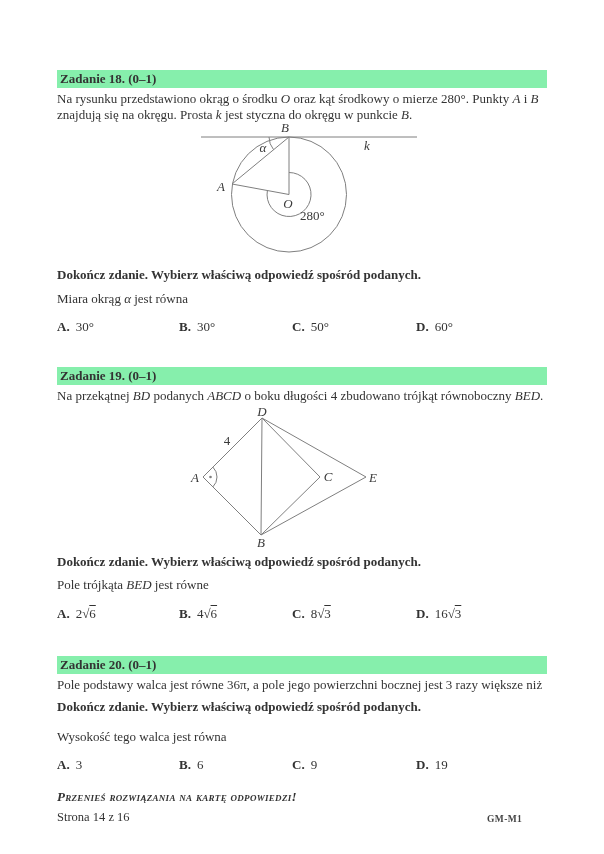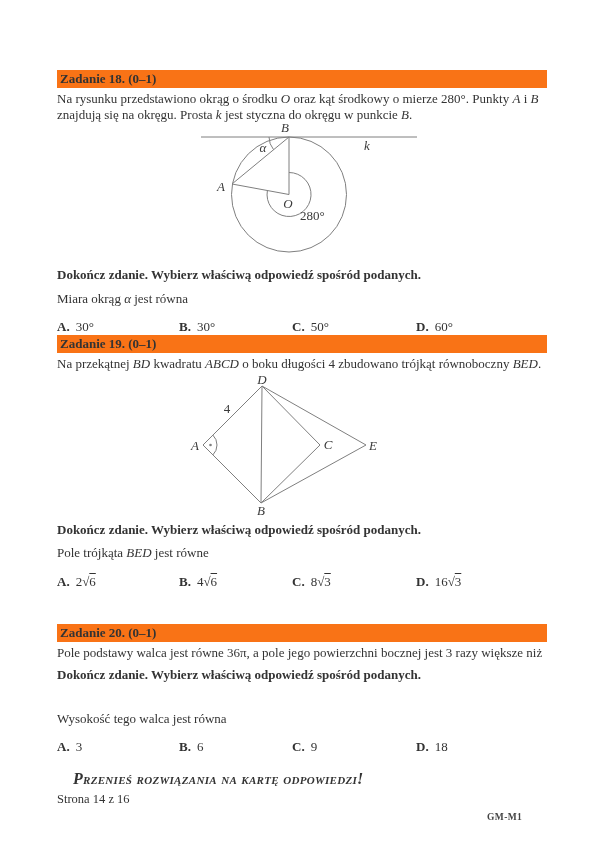--- a/index.html
+++ b/index.html
@@ -5,43 +5,43 @@
   html,body { margin:0; padding:0; }
   body {
     width:604px; height:854px; background:#ffffff;
     font-family:"Liberation Serif", serif;
     color:#333333; font-size:13px;
   }
   .page { position:relative; width:604px; height:854px; overflow:hidden; background:#fff; }
   .content { margin:70px 57px 0 57px; width:490px; }
   section { display:block; }
   .task-header {
-    background:#f97316; font-weight:bold; font-size:13px;
+    background:#86efac; font-weight:bold; font-size:13px;
     height:16px; line-height:16px; padding:1px 3px; margin-bottom:3px;
   }
   p { margin:0; line-height:15.5px; }
   .line { display:block; white-space:nowrap; }
   .instruction { font-weight:bold; margin-top:5px; }
   .prompt { margin-top:8px; }
   .options { display:grid; grid-template-columns:122px 113px 124px 1fr; margin-top:13px; }
   .option { white-space:nowrap; }
   .opt-letter { font-weight:bold; margin-right:6px; }
   .rad { text-decoration:overline; }
   svg.figure { display:block; }
   .fig18 { margin:0 0 0 133px; }
   .fig19 { margin:3px 0 0 128px; }
-  .mt-q19 { }
+  .mt-q19 { margin-top:32px; }
   .mt-q20 { margin-top:34px; }
   .warning {
     margin-top:16px; font-weight:bold; font-style:italic;
-    font-variant:small-caps; font-size:16px; letter-spacing:0.3px;margin-left:16px;
+    font-variant:small-caps; font-size:13px; letter-spacing:0.3px;
   }
   .footer-row { position:relative; text-align:left; margin-top:5px; font-size:12.5px; }
   .doccode {
-    position:absolute; left:430px; top:20px;
+    position:absolute; left:430px; top:4px;
     font-size:9.5px; font-weight:bold; color:#444; letter-spacing:0.4px;
   }
   .figtext { font-family:"Liberation Serif", serif; font-size:13px; fill:#3a3a3a; }
   .it { font-style:italic; }
 </style>
 </head>
 <body>
 
 <div class="page">
   <div class="content">
@@ -77,21 +77,21 @@
         <div class="option"><span class="opt-letter">A.</span><span>30°</span><span class="rad"></span></div>
         <div class="option"><span class="opt-letter">B.</span><span>30°</span><span class="rad"></span></div>
         <div class="option"><span class="opt-letter">C.</span><span>50°</span><span class="rad"></span></div>
         <div class="option"><span class="opt-letter">D.</span><span>60°</span><span class="rad"></span></div>
       </div>
     </section>
 
     <section class="mt-q19">
       <div class="task-header">Zadanie 19. (0–1)</div>
       <p class="task-body">
-        <span class="line"><span>Na przekątnej </span><i>BD</i><span> kwadratu </span><i>ABCD</i><span> o boku długości 4 zbudowano trójkąt równoboczny </span><i>BED</i><span>.</span></span>
+        <span class="line"><span>Na przekątnej </span><i>BD</i><span> podanych </span><i>ABCD</i><span> o boku długości 4 zbudowano trójkąt równoboczny </span><i>BED</i><span>.</span></span>
       </p>
 
       <svg class="figure fig19" width="205" height="142" viewBox="0 0 205 142">
         <g stroke="#7f7f7f" stroke-width="1" fill="none">
           <line x1="18" y1="70" x2="77" y2="11"></line>
           <line x1="77" y1="11" x2="135" y2="70"></line>
           <line x1="135" y1="70" x2="76" y2="128"></line>
           <line x1="76" y1="128" x2="18" y2="70"></line>
           <line x1="77" y1="11" x2="76" y2="128"></line>
           <line x1="77" y1="11" x2="181" y2="70"></line>
@@ -116,26 +116,26 @@
         <div class="option"><span class="opt-letter">D.</span><span>16√</span><span class="rad">3</span></div>
       </div>
     </section>
 
     <section class="mt-q20">
       <div class="task-header">Zadanie 20. (0–1)</div>
       <p class="task-body">
         <span class="line">Pole podstawy walca jest równe  36π, a pole jego powierzchni bocznej jest 3 razy większe niż</span>
       </p>
       <p class="instruction" style="margin-top:7px;">Dokończ zdanie. Wybierz właściwą odpowiedź spośród podanych.</p>
-      <p class="prompt" style="margin-top:28px;"><span>Wysokość tego walca jest równa</span></p>
+      <p class="prompt" style="margin-top:14px;"><span>Wysokość tego walca jest równa</span></p>
       <div class="options">
         <div class="option"><span class="opt-letter">A.</span><span>3</span><span class="rad"></span></div>
         <div class="option"><span class="opt-letter">B.</span><span>6</span><span class="rad"></span></div>
         <div class="option"><span class="opt-letter">C.</span><span>9</span><span class="rad"></span></div>
-        <div class="option"><span class="opt-letter">D.</span><span>18</span><span class="rad"></span></div>
+        <div class="option"><span class="opt-letter">D.</span><span>19</span><span class="rad"></span></div>
       </div>
     </section>
 
     <p class="warning">Przenieś rozwiązania na kartę odpowiedzi!</p>
     <div class="footer-row">
       <span class="pageno">Strona 14 z 16</span>
       <span class="doccode">GM-M1</span>
     </div>
 
   </div>

